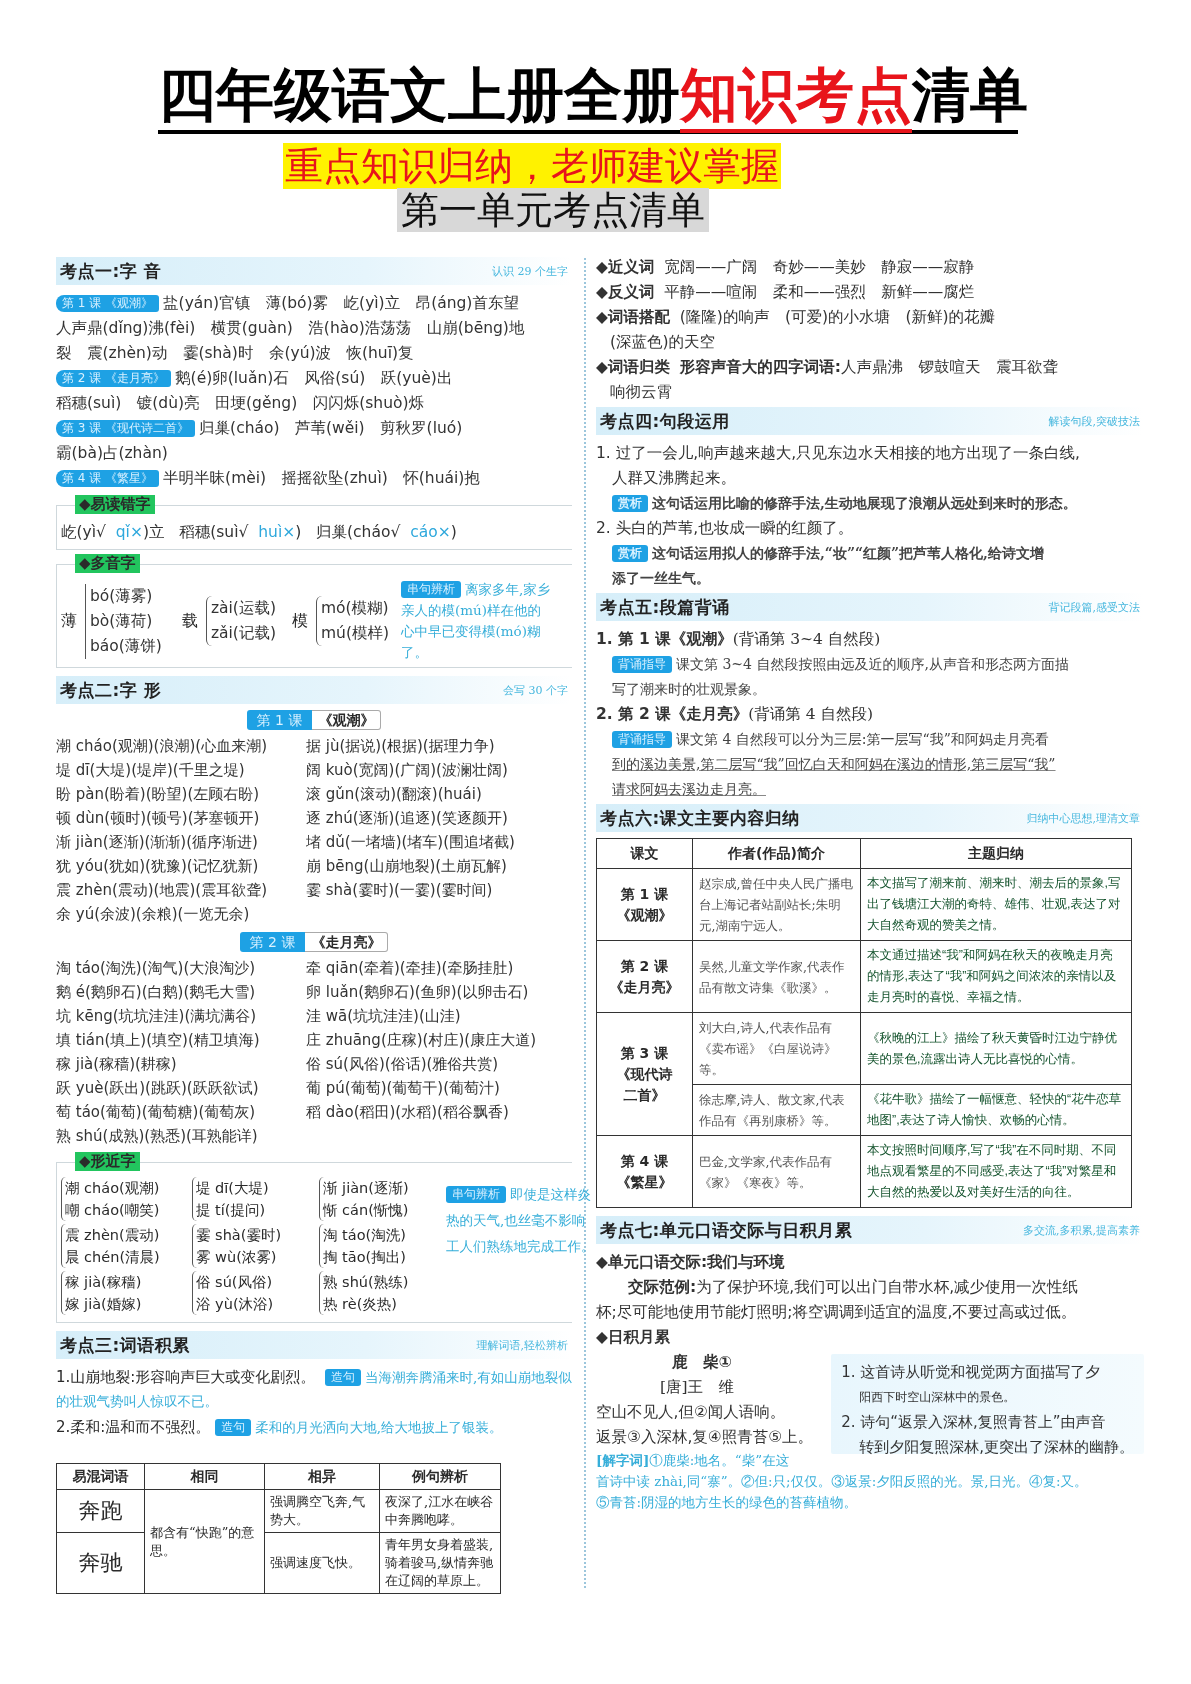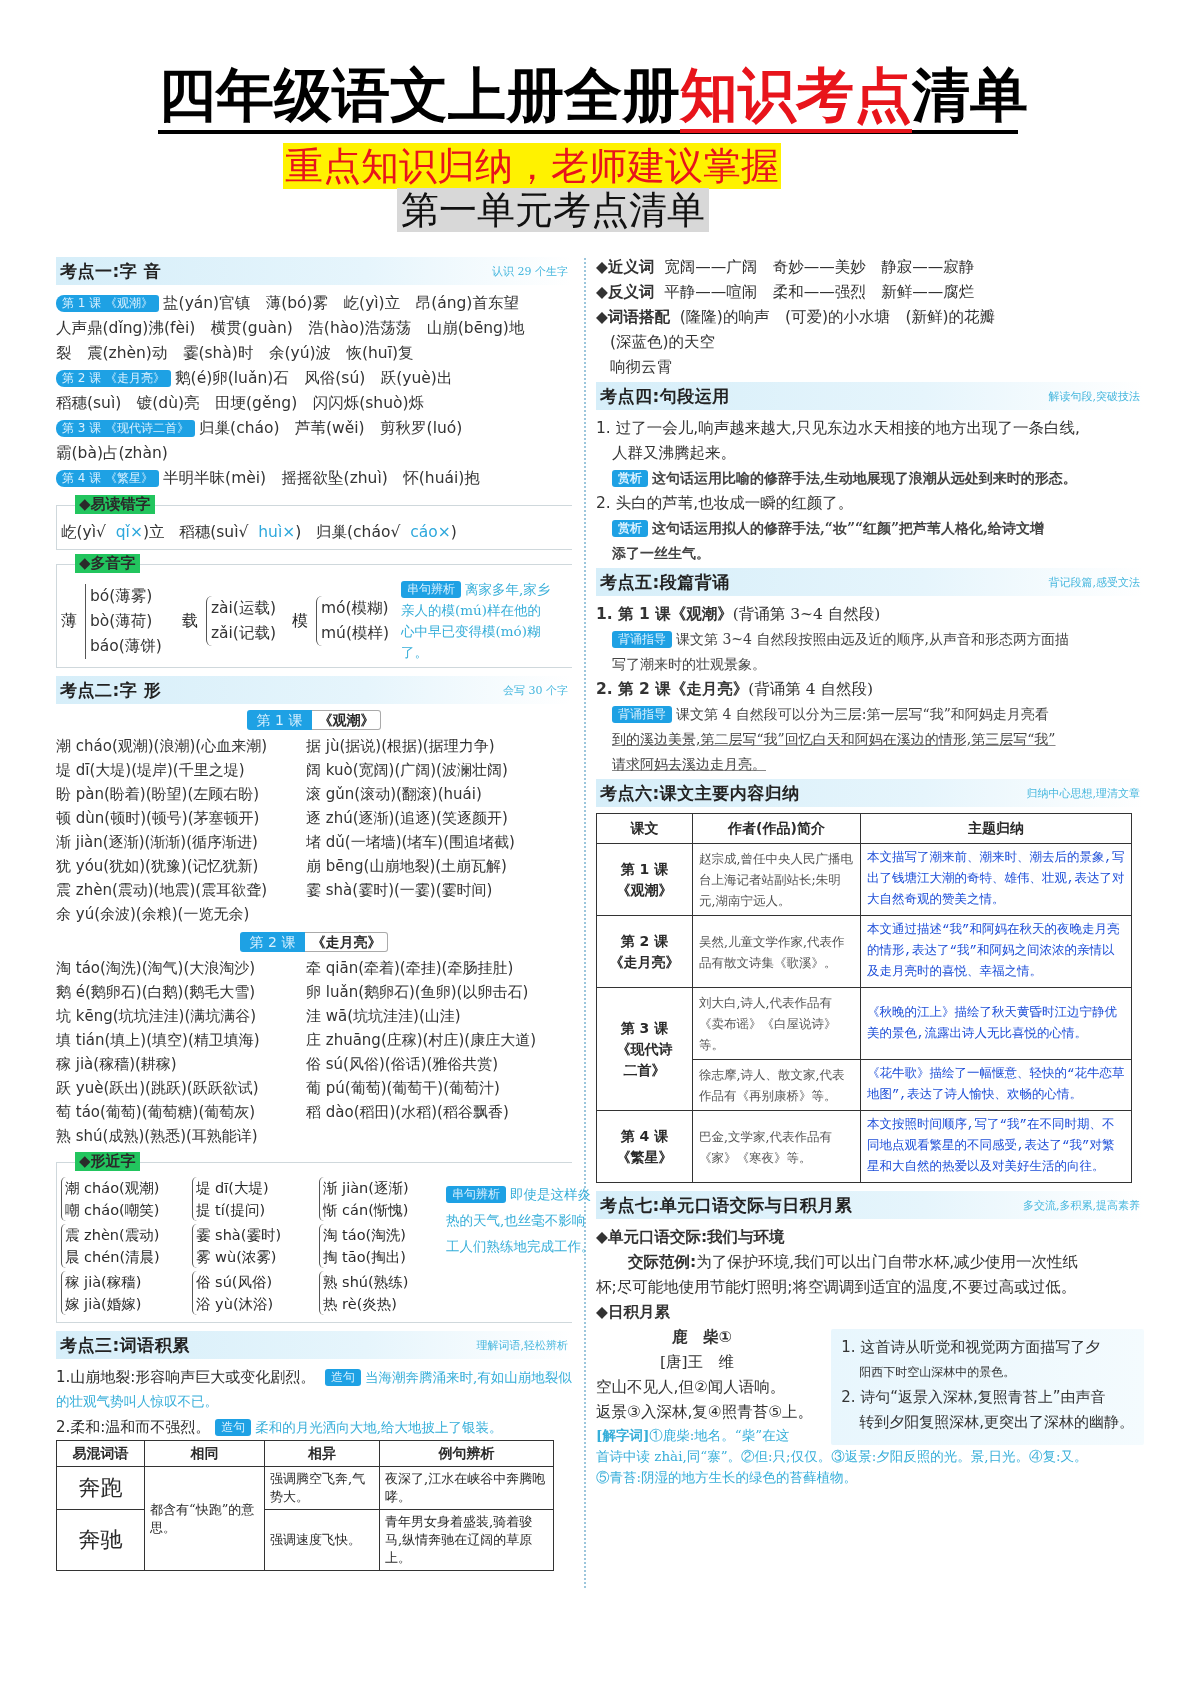--- a/index.html
+++ b/index.html
@@ -29,29 +29,29 @@
 .lessonbar .lb1{background:#1ea1e4;color:#d9f1ff;padding:0 10px;border-radius:3px 0 0 3px}
 .lessonbar .lb2{border:1px solid #aaa;border-left:none;padding:0 6px;font-weight:bold;border-radius:0 3px 3px 0;line-height:18px}
 .grid2{display:grid;grid-template-columns:250px 266px}
 .grid2 div{font-size:15px;line-height:24px;white-space:nowrap;color:#333}
 .poly{display:flex;align-items:center;gap:8px}
 .brace{border-left:1px solid #555;border-radius:6px 0 0 6px;padding-left:4px}
 .sim{display:grid;grid-template-columns:122px 118px 118px 150px;column-gap:9px}
 .pair{border-left:1px solid #555;border-radius:5px 0 0 5px;padding-left:3px;margin-bottom:3px}
 .pair div{font-size:14.5px;line-height:22px;white-space:nowrap}
 table{border-collapse:collapse}
-.t1{width:498px;margin-top:1px}
+.t1{width:445px;margin-top:24px}
 .t1 th,.t1 td{border:1.5px solid #333;font-size:13px;padding:3px 5px;vertical-align:middle}
 .t1 th{font-size:14px;font-weight:bold;text-align:center;height:26px}
 .t2{width:536px;}
 .t2 th,.t2 td{border:1.5px solid #333;font-size:12.5px;padding:4px 6px;vertical-align:middle;line-height:21px}
 .t2 th{font-size:14px;font-weight:bold;text-align:center;height:30px}
 .t2 td.c1{text-align:center;font-weight:bold;font-size:14px;width:96px}
 .t2 td.c2{width:168px;color:#555;font-family:"DejaVu Serif",serif}
-.t2 td.c3{font-family:Liberation Mono, monospace;color:#1d4ed8}
+.t2 td.c3{font-family:Liberation Sans, sans-serif;color:#14532d}
 .ser{font-family:"DejaVu Serif",serif}
 .ul{text-decoration:underline;text-decoration-color:#888}
 .shade{background:linear-gradient(90deg,#e8f6fd,#f4fbfe);padding:6px 10px;border-radius:2px}
 </style>
 </head>
 <body>
 
 <div class="hdr">
   <div class="title"><span>四年级语文上册全册</span><span class="red">知识考点</span><span>清单</span></div>
   <div class="sub">重点知识归纳，老师建议掌握</div>
@@ -229,20 +229,21 @@
     </tr>
   </tbody>
     </table>
 </div>
 
 <div class="col colR">
   <div class="line"><b>◆近义词</b>&nbsp;&nbsp;<span>宽阔——广阔　奇妙——美妙　静寂——寂静</span></div>
   <div class="line"><b>◆反义词</b>&nbsp;&nbsp;<span>平静——喧闹　柔和——强烈　新鲜——腐烂</span></div>
   <div class="line"><b>◆词语搭配</b>&nbsp;&nbsp;<span>(隆隆)的响声　(可爱)的小水塘　(新鲜)的花瓣</span></div>
   <div class="line" style="padding-left:14px">(深蓝色)的天空</div>
+  <div class="line"><b>◆词语归类</b>&nbsp;&nbsp;<b>形容声音大的四字词语:</b><span>人声鼎沸　锣鼓喧天　震耳欲聋</span></div>
   <div class="line" style="padding-left:14px">响彻云霄</div>
 
   <div class="sechead">
     <span class="st">考点四:句段运用</span>
     <span class="sn">解读句段,突破技法</span>
   </div>
   <div class="line"><span>1.</span> <span>过了一会儿,响声越来越大,只见东边水天相接的地方出现了一条白线,</span></div>
   <div class="line" style="padding-left:16px">人群又沸腾起来。</div>
   <div class="line ser" style="padding-left:16px;font-size:14px;font-weight:bold;color:#444"><span class="tag">赏析</span><span>这句话运用比喻的修辞手法,生动地展现了浪潮从远处到来时的形态。</span></div>
   <div class="line"><span>2.</span> <span>头白的芦苇,也妆成一瞬的红颜了。</span></div>
@@ -313,21 +314,21 @@
   <div class="line">杯;尽可能地使用节能灯照明;将空调调到适宜的温度,不要过高或过低。</div>
   <div class="line" style="font-weight:bold">◆日积月累</div>
   <div style="display:flex;gap:6px">
     <div style="width:250px">
       <div class="line" style="font-weight:bold;padding-left:76px">鹿　柴①</div>
       <div class="line ser" style="padding-left:64px">[唐]王　维</div>
       <div class="line">空山不见人,但②闻人语响。</div>
       <div class="line">返景③入深林,复④照青苔⑤上。</div>
       <div class="line hand"><b>[解字词]</b><span>①鹿柴:地名。“柴”在这</span></div>
     </div>
-    <div class="shade" style="flex:1;margin-top:4px;height:116px">
+    <div class="shade" style="flex:1;margin-top:4px;height:100px">
       <div class="line" style="font-size:15px">1. 这首诗从听觉和视觉两方面描写了夕</div>
       <div class="line" style="font-size:12px;padding-left:18px">阳西下时空山深林中的景色。</div>
       <div class="line" style="font-size:15px">2. 诗句“返景入深林,复照青苔上”由声音</div>
       <div class="line" style="font-size:15px;padding-left:18px">转到夕阳复照深林,更突出了深林的幽静。</div>
     </div>
   </div>
   <div class="hand" style="white-space:nowrap">首诗中读 zhài,同“寨”。②但:只;仅仅。③返景:夕阳反照的光。景,日光。④复:又。</div>
   <div class="hand" style="white-space:nowrap">⑤青苔:阴湿的地方生长的绿色的苔藓植物。</div>
 </div>
 

